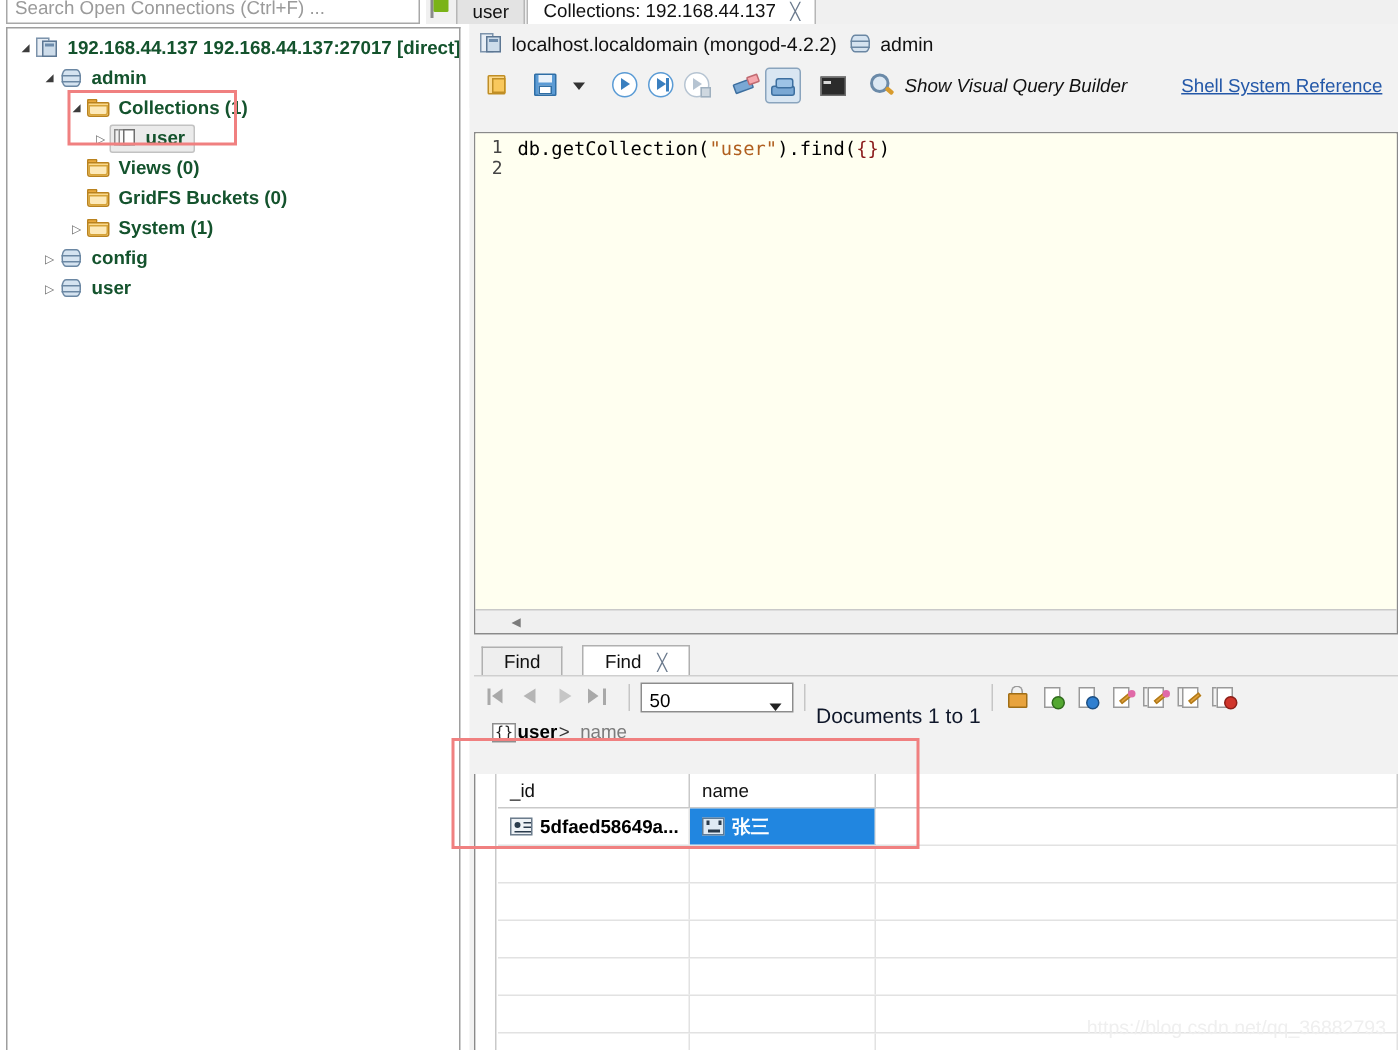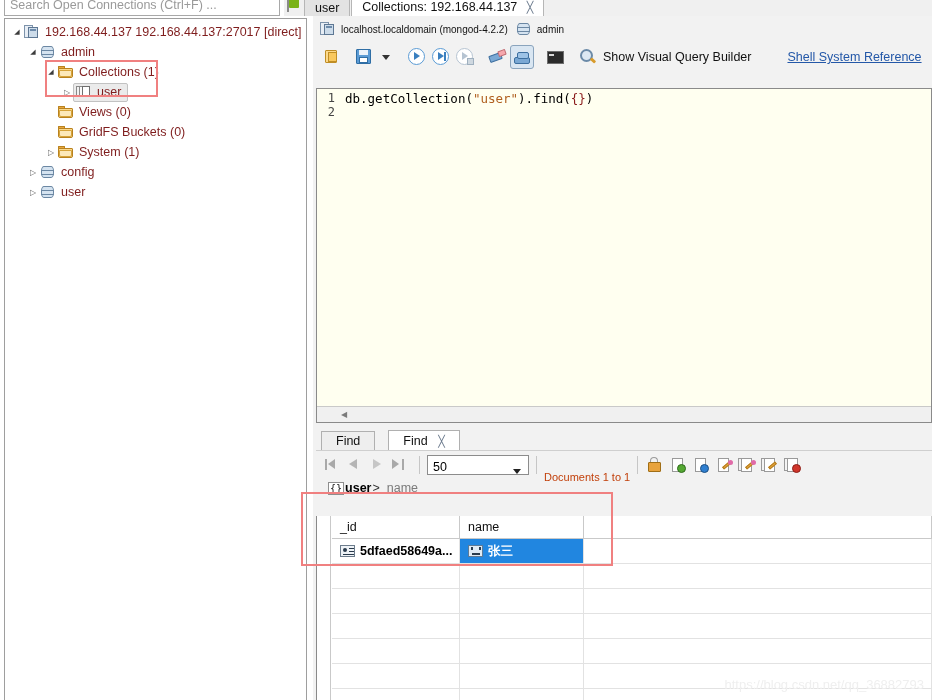--- a/index.html
+++ b/index.html
@@ -87,37 +87,37 @@
       background:#fde9b9; border:1px solid #d6a43a; border-radius:0 0 2px 2px;}
 
   
   .ico-coll .d1 { position:absolute; left:1px; top:2px; width:8px; height:11px;
       background:#f2f2f2; border:1px solid #8a8a8a; }
   .ico-coll .d2 { position:absolute; left:4px; top:2px; width:8px; height:11px;
       background:#fafafa; border:1px solid #8a8a8a; }
   .ico-coll .d3 { position:absolute; left:7px; top:2px; width:8px; height:11px;
       background:#fff; border:1px solid #6f6f6f; }
 
-  .tlabel { color: #7f1d1d; }
+  .tlabel { color: #14532d; font-weight: bold; }
   .tsel {
     background: #ebebeb; border: 1px solid #c2c2c2; border-radius: 2px;
     padding: 0 6px 0 1px; height: 19px; display:flex; align-items:center;
   }
 
   
   .redbox { position: absolute; border: 2px solid #f08080; pointer-events:none; }
 
   
   .mainpanel {
     position: absolute; left: 313px; top: 16px; width: 619px; height: 684px;
     background: #f2f2f2;
   }
   .conn-header {
     display: flex; align-items: center; height: 26px; padding-left: 6px;
-    background: #f2f2f2; font-size: 10px; color: #111;
+    background: #f2f2f2; font-size: 13px; color: #111;
   }
   .conn-header .sep { width: 7px; }
 
   .toolbar {
     display: flex; align-items: center; height: 30px;
     padding-left: 7px; background: #f2f2f2; gap: 0px;
   }
   .tb { width: 24px; height: 24px; position: relative; display:inline-block; }
   .tb.pressed { background:#d9e6f2; border:1px solid #8aa4bd; border-radius:3px; }
   .tb-gap { width: 9px; }
@@ -157,21 +157,21 @@
 
   .i-term .b { position:absolute; left:4px; top:6px; width:17px; height:13px;
      background:#2b2b2b; border:1px solid #6e6e6e; }
   .i-term .p { position:absolute; left:6px; top:9px; width:5px; height:2px; background:#d8d8d8;}
 
   .i-vqb .c { position:absolute; left:4px; top:4px; width:13px; height:13px;
      border:2px solid #6b8aa8; border-radius:50%; background:#dce8f3;}
   .i-vqb .h { position:absolute; left:14px; top:14px; width:6px; height:3px;
      background:#d89b2c; transform:rotate(40deg); border-radius:1px;}
 
-  .tb-label { font-size: 12.5px; color:#111; margin-left:3px; white-space:nowrap; }
+  .tb-label { font-size: 12.5px; color:#111; margin-left:3px; white-space:nowrap;font-style:italic; }
   .tb-link {
      font-size:12.5px; color:#2458a8; text-decoration: underline;
      margin-left: 36px; white-space:nowrap;
   }
 
   
   .editor-wrap {
     position:absolute; left:3px; top:72px; width:616px; height:335px;
     border: 1px solid #8a8a8a; background:#fff; display:flex; flex-direction:column;
   }
@@ -218,21 +218,21 @@
   .vsep { width:1px; height:18px; background:#c6c6c6; margin:0 7px; }
 
   .numsel {
     width:102px; height:20px; background:#fff; border:1px solid #8c8c8c;
     display:flex; align-items:flex-end; justify-content:space-between;
     padding:0 2px 0 5px; font-size:12.5px;
   }
   .numsel .dd { width:0;height:0;border-left:4px solid transparent;
      border-right:4px solid transparent;border-top:5px solid #222; margin-right:5px;}
 
-  .docstat { font-size:11px; color:#c2410c; white-space:nowrap;margin-top:24px; }
+  .docstat { font-size:14px; color:#0f172a; white-space:nowrap;margin-top:24px; }
 
   .ricon { width:20px; height:18px; position:relative; margin-right:3px; }
   .r-lock .b { position:absolute; left:3px; top:6px; width:13px; height:10px;
      background:#e8a33d; border:1px solid #a06e16; border-radius:1px;}
   .r-lock .s { position:absolute; left:5px; top:1px; width:8px; height:7px;
      border:1.6px solid #9a9a9a; border-bottom:none; border-radius:4px 4px 0 0;}
   .r-doc .p { position:absolute; left:4px; top:2px; width:11px; height:14px;
      background:#fff; border:1px solid #9a9a9a;}
   .r-doc .badge { position:absolute; left:9px; top:8px; width:9px; height:9px;
      border-radius:50%; }

